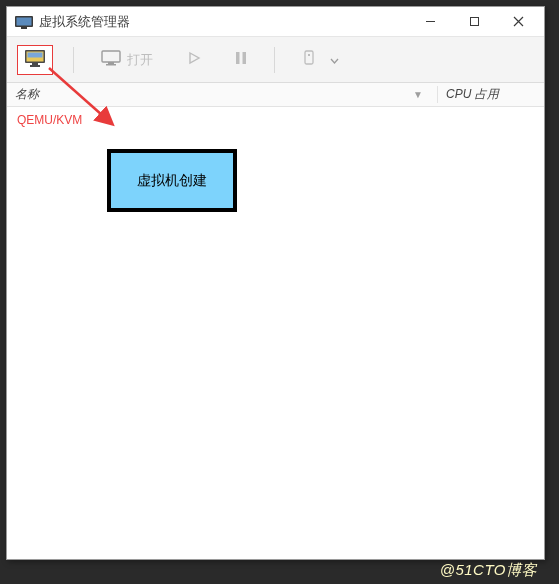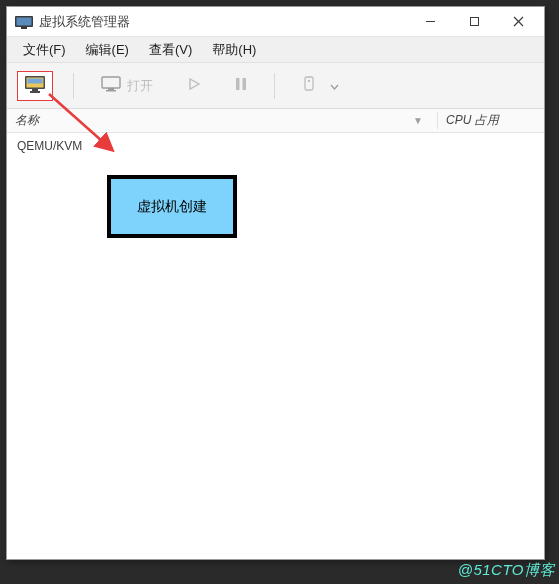--- a/index.html
+++ b/index.html
@@ -46,32 +46,32 @@
     
     .columns {
       height: 24px; background: #fafafa; display: flex; align-items: center;
       border-bottom: 1px solid #e3e3e3; font-size: 12px; color: #444; font-style: italic;
     }
     .col-name { flex: 1; padding: 0 8px; display: flex; align-items: center; justify-content: space-between; border-right: 1px solid #e3e3e3; }
     .col-cpu { width: 106px; padding: 0 8px; }
     .sort-arrow { color: #9e9e9e; font-size: 10px; margin-right: 6px; }
     
     .content { flex: 1; position: relative; background: #ffffff; }
-    .row { padding: 6px 10px; font-size: 12px; color: #404040; }
+    .row { padding: 6px 10px; font-size: 12px; color: #ef4444; }
     
     .arrow-svg { position: absolute; left: 36px; top: -44px; width: 100px; height: 70px; pointer-events: none; }
     
     .callout {
       position: absolute; left: 100px; top: 22px; width: 130px; height: 63px;
       border: 4px solid #000; display: flex; align-items: center; justify-content: center;
       background: #7dd3fc; font-size: 14px; color: #000; margin-top: 20px;
     }
     
     .watermark {
-      position: absolute; right: 4px; bottom: 4px; color: #5eead4;
+      position: absolute; right: 22px; bottom: 4px; color: #fef9c3;
       font-size: 15px; font-style: italic; letter-spacing: 0.5px;
       font-family: Arial, sans-serif;
     }
   </style>
 </head>
 <body>
 
 <div class="shadow"></div>
 
 <div class="window">
@@ -102,26 +102,20 @@
     </div>
     <div class="winbtn close" title="关闭">
       <span>
         <svg width="11" height="11" viewBox="0 0 11 11">
             <path d="M1 1 L10 10 M10 1 L1 10" stroke="currentColor" stroke-width="1.2"></path>
           </svg>
       </span>
     </div>
   </div>
 
-  <div class="menubar">
-    <div class="menuitem">文件(F)</div>
-    <div class="menuitem">编辑(E)</div>
-    <div class="menuitem">查看(V)</div>
-    <div class="menuitem">帮助(H)</div>
-  </div>
 
   <div class="toolbar">
     <div class="tbtn selected" title="创建新虚拟机">
       <span>
         <svg width="22" height="18" viewBox="0 0 22 18">
           <rect x="1" y="1" width="20" height="13" rx="1" fill="#4a4a4a"></rect>
           <rect x="2.5" y="2.5" width="17" height="10" fill="#e8c85a"></rect>
           <rect x="3.5" y="3.5" width="15" height="5" fill="#7aa7d9"></rect>
           <rect x="8" y="14" width="6" height="2" fill="#4a4a4a"></rect>
           <rect x="6" y="16" width="10" height="2" fill="#4a4a4a"></rect>

